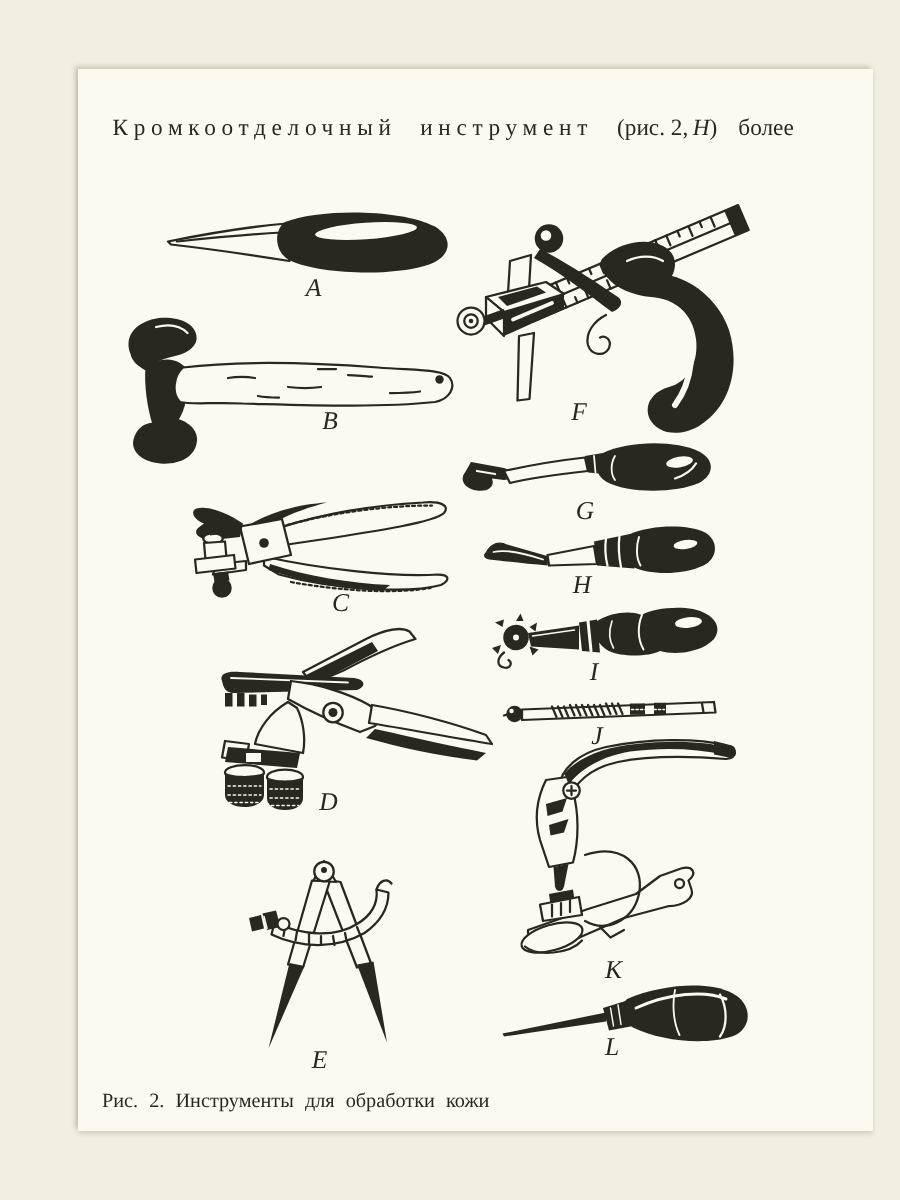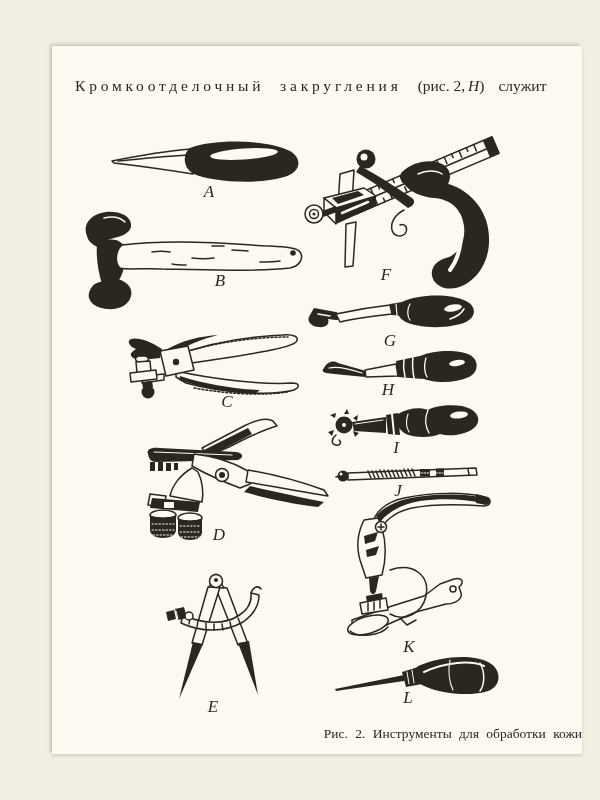--- a/index.html
+++ b/index.html
@@ -17,39 +17,39 @@
   }
   .bodytext{position:absolute;left:3px;top:29px;width:494px;color:var(--ink);
     font-size:15.5px;line-height:21.5px;}
   .line{white-space:nowrap;}
   .l1{text-indent:20px;}
   .emph{letter-spacing:3.8px;word-spacing:8px;}
   .ref{margin-left:16px;}
   .ref i{font-style:italic;margin-left:3px;}
   .tail{margin-left:14px;}
   .l2{text-align:justify;text-align-last:justify;white-space:normal;}
-  .caption{position:absolute;left:0;top:680px;width:100%;text-align:right;text-indent:16px;
+  .caption{position:absolute;left:0;top:680px;width:100%;text-align:left;text-indent:16px;
     color:var(--ink);font-size:13.5px;word-spacing:4px;}
   svg.fig{position:absolute;left:0;top:0;}
   svg .f-ink{fill:var(--ink);}
   svg .f-page{fill:var(--page_bg);}
   svg .s-ink{stroke:var(--ink);stroke-width:1.5;}
   svg .s-page{stroke:var(--page_bg);}
   svg .nf{fill:none;}
   svg path,svg rect,svg circle,svg ellipse,svg line{stroke-linejoin:round;stroke-linecap:round;}
   svg text.lbl{font:italic 17px "Liberation Serif",serif;fill:var(--ink);}
 </style>
 </head>
 <body>
 
 <div class="stage">
   <div class="page">
 
     <div class="bodytext">
-      <div class="line l1"><span class="emph">Кромкоотделочный закругления</span><span class="ref"><span>(рис. 2,</span><i>H</i><span>)</span></span><span class="tail">служит</span></div>
+      <div class="line l1"><span class="emph">Кромкоотделочный инструмент</span><span class="ref"><span>(рис. 2,</span><i>H</i><span>)</span></span><span class="tail">более</span></div>
     </div>
 
     <svg class="fig" width="530" height="708" viewBox="0 0 530 708">
 
       <g>
         <path class="f-page s-ink" d="M60,115 C90,109 115,105 139,103 L141,128 C116,124 88,120 62,117 Z"></path>
         <path class="s-ink nf" stroke-width="0.9" d="M66,115 C95,112 118,110 136,109"></path>
         <path class="f-ink" d="M138,102 C160,93 215,93 238,105 C251,113 249,126 232,131 C205,139 160,136 142,128 C131,123 130,108 138,102 Z"></path>
         <ellipse class="f-page" cx="192" cy="108" rx="34" ry="5.5" transform="rotate(-4 192 108)"></ellipse>
       </g>

